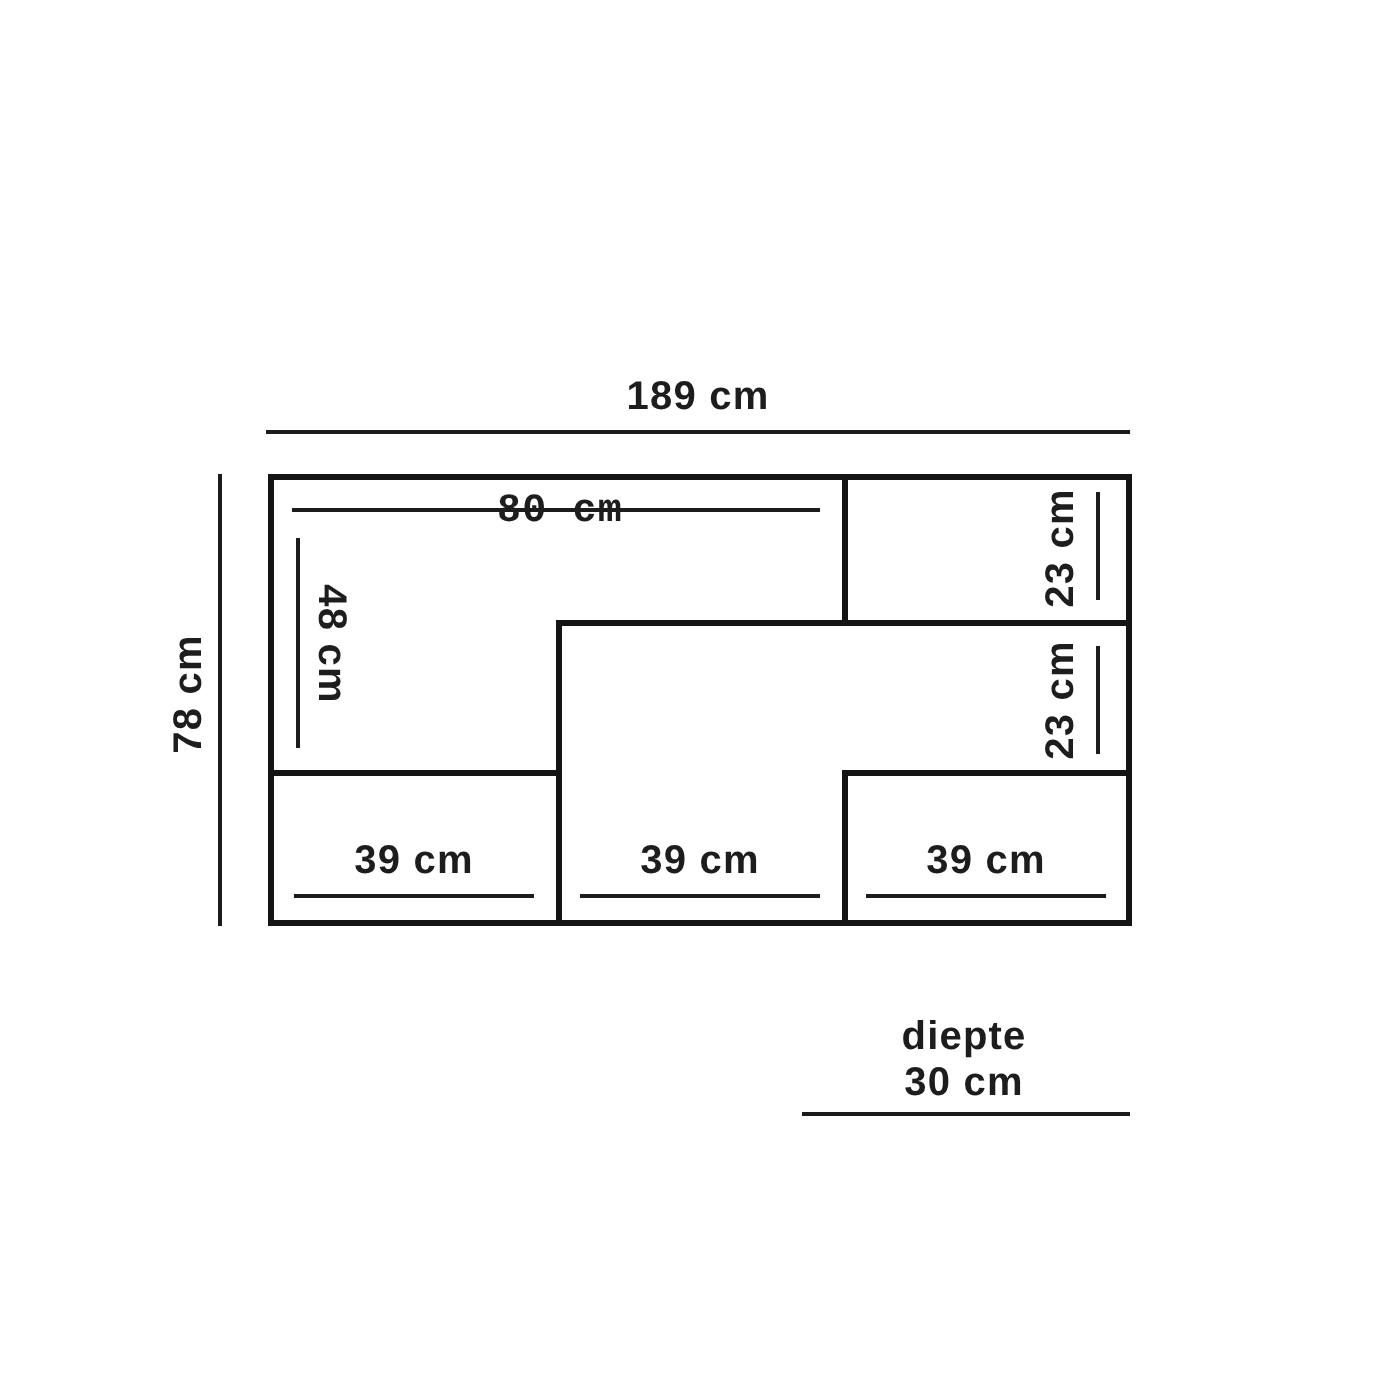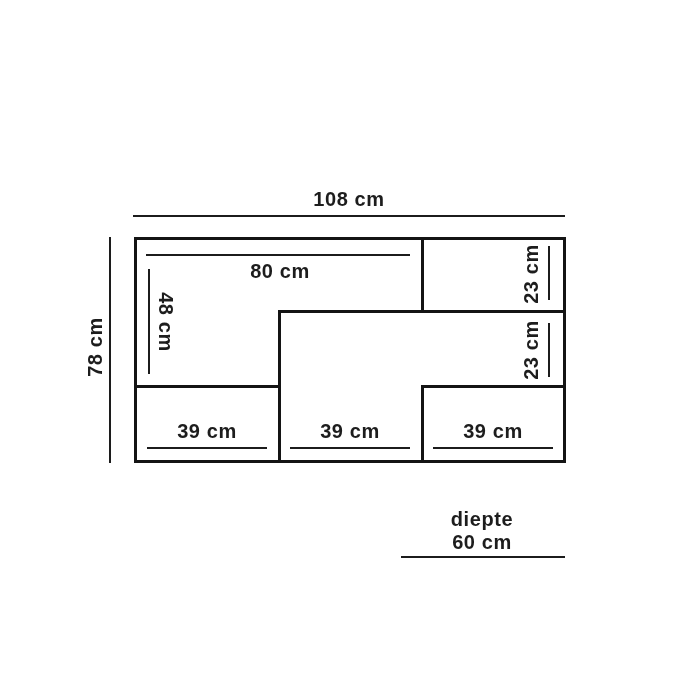--- a/index.html
+++ b/index.html
@@ -63,35 +63,35 @@
   <div class="dim" style="left:109px; top:237px; width:2px; height:226px;"></div>
   <div class="dim" style="left:146px; top:254px; width:264px; height:2px;"></div>
   <div class="dim" style="left:148px; top:269px; width:2px; height:105px;"></div>
   <div class="dim" style="left:548px; top:246px; width:2px; height:54px;"></div>
   <div class="dim" style="left:548px; top:323px; width:2px; height:54px;"></div>
   <div class="dim" style="left:147px; top:447px; width:120px; height:2px;"></div>
   <div class="dim" style="left:290px; top:447px; width:120px; height:2px;"></div>
   <div class="dim" style="left:433px; top:447px; width:120px; height:2px;"></div>
   <div class="dim" style="left:401px; top:556px; width:164px; height:2px;"></div>
 
-  <div class="lbl" style="left:349px; top:199px;">108 cm</div>
+  <div class="lbl" style="left:349px; top:199px;">189 cm</div>
 
   <div class="lbl rot-ccw" style="left:95px; top:347px;">78 cm</div>
 
-  <div class="lbl" style="left:280px; top:271px;">80 cm</div>
+  <div class="lbl" style="left:280px; top:256px;font-family:Liberation Mono, monospace;">80 cm</div>
 
   <div class="lbl rot-cw" style="left:165px; top:322px;">48 cm</div>
 
   <div class="lbl rot-ccw" style="left:531px; top:274px;">23 cm</div>
 
   <div class="lbl rot-ccw" style="left:531px; top:350px;">23 cm</div>
 
   <div class="lbl" style="left:207px; top:431px;">39 cm</div>
 
   <div class="lbl" style="left:350px; top:431px;">39 cm</div>
 
   <div class="lbl" style="left:493px; top:431px;">39 cm</div>
 
   <div class="lbl" style="left:482px; top:519px;">diepte</div>
 
-  <div class="lbl" style="left:482px; top:542px;">60 cm</div>
+  <div class="lbl" style="left:482px; top:542px;">30 cm</div>
 
 </div>
 
 </body></html>

